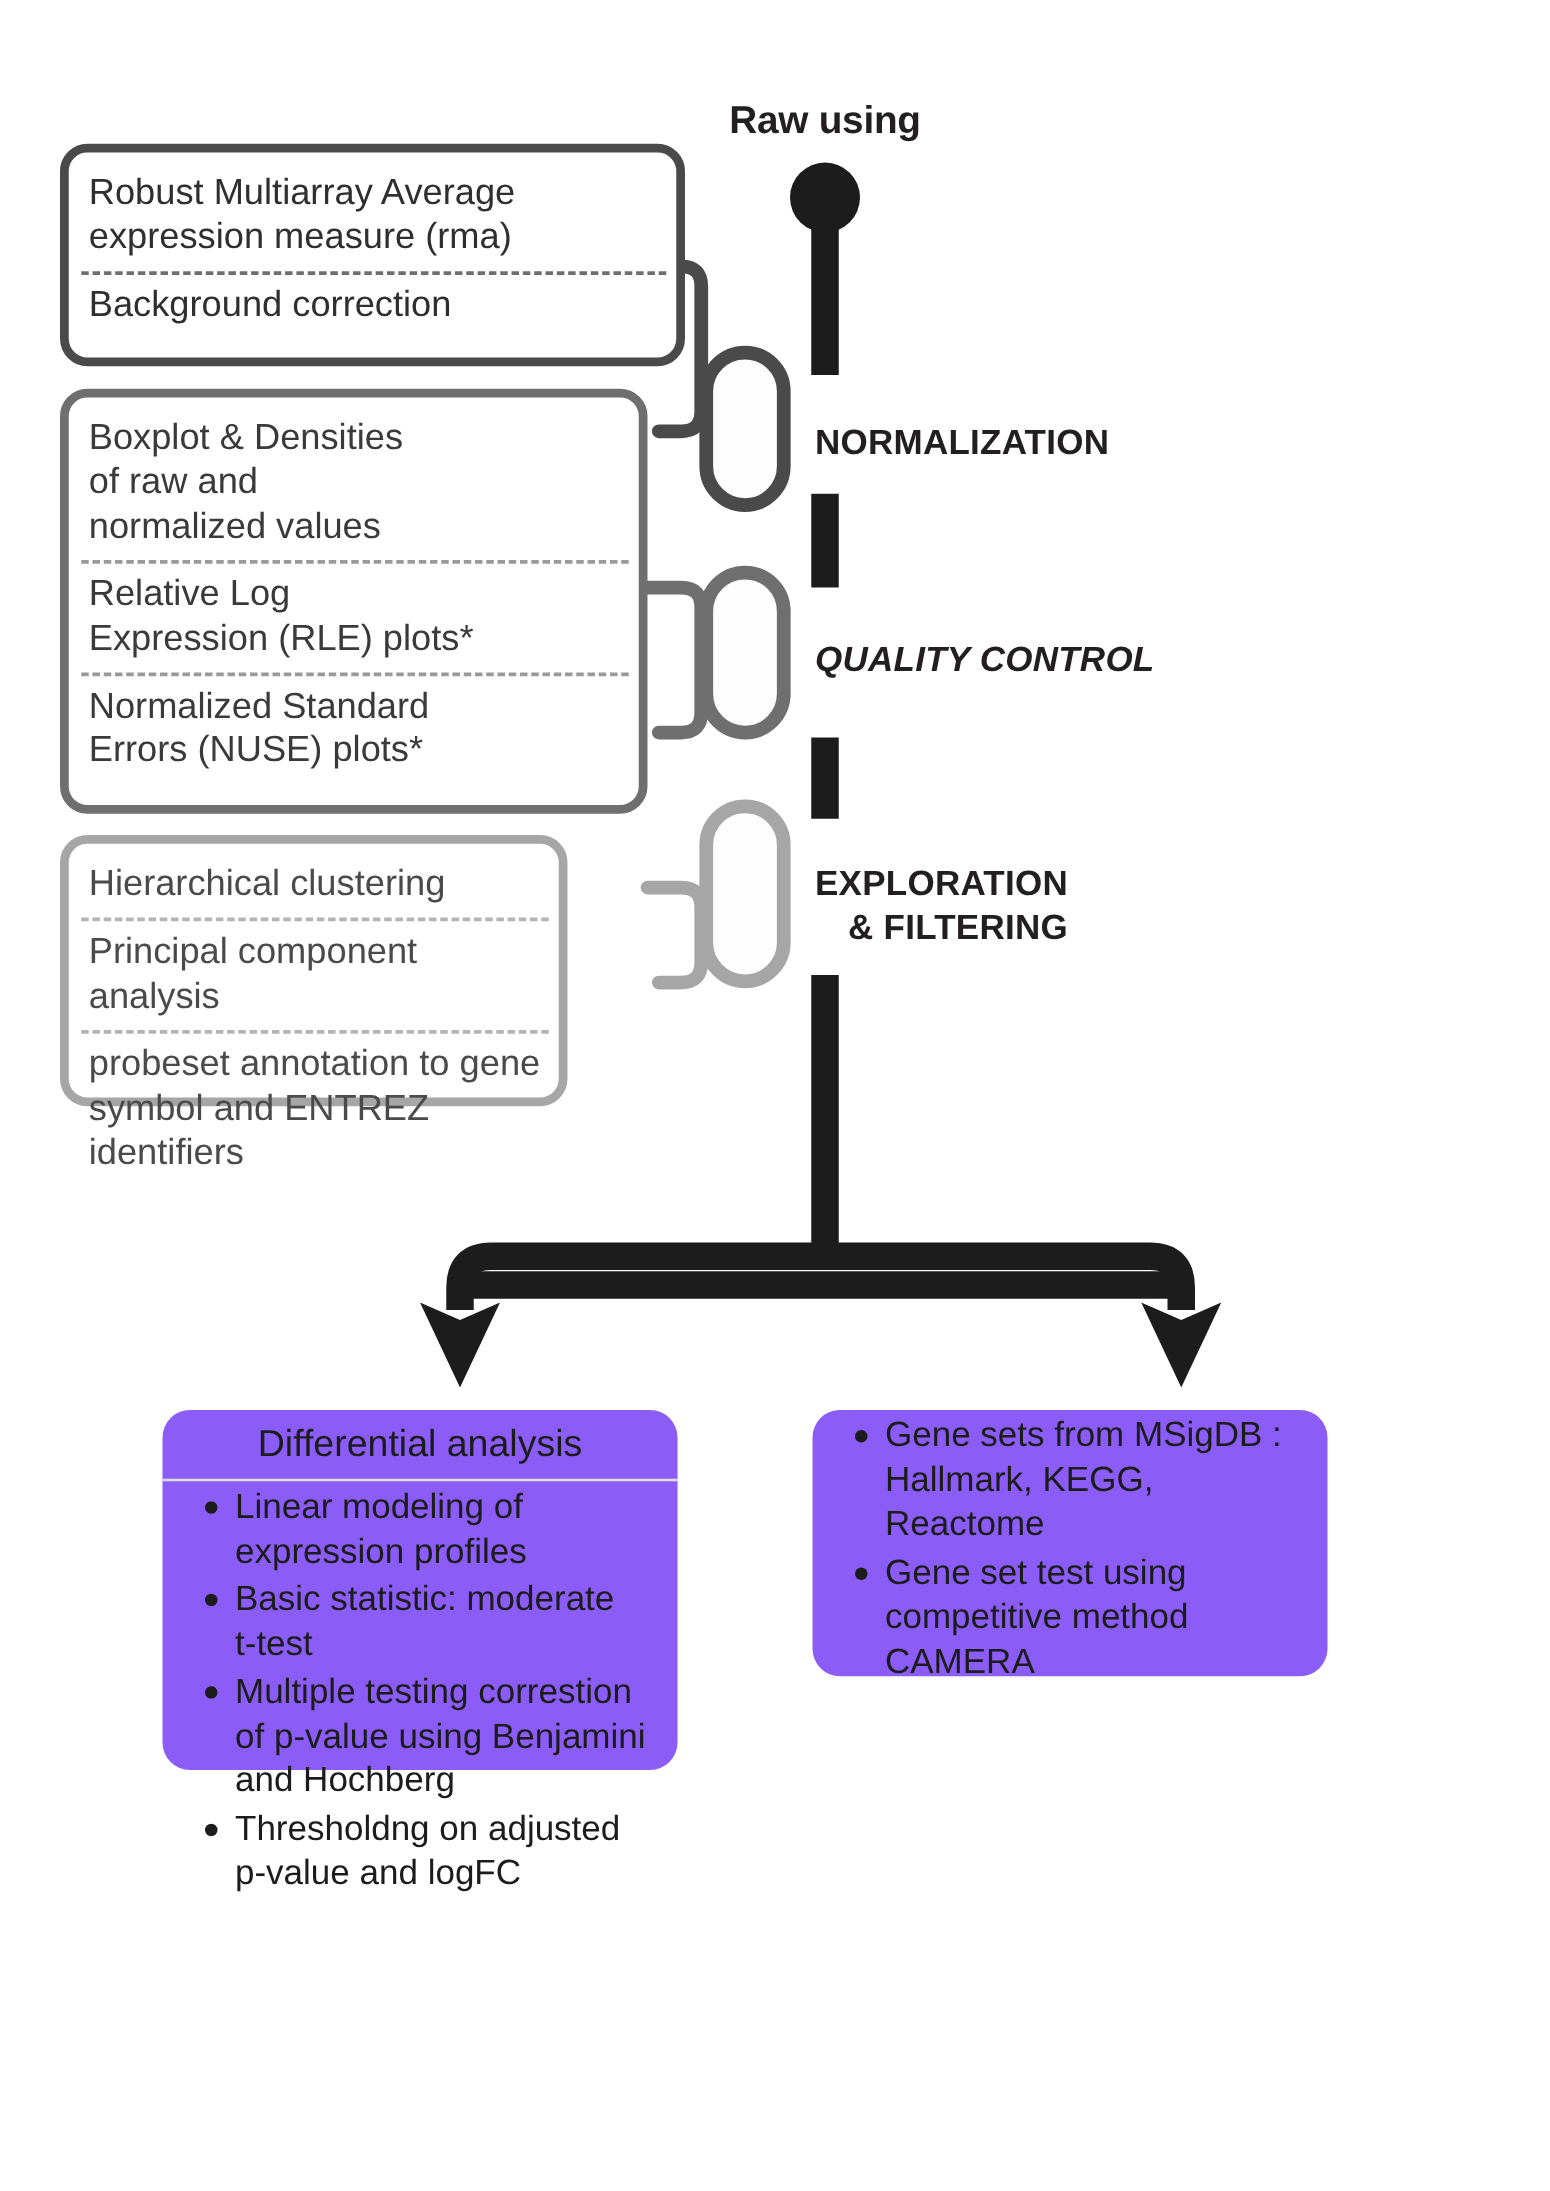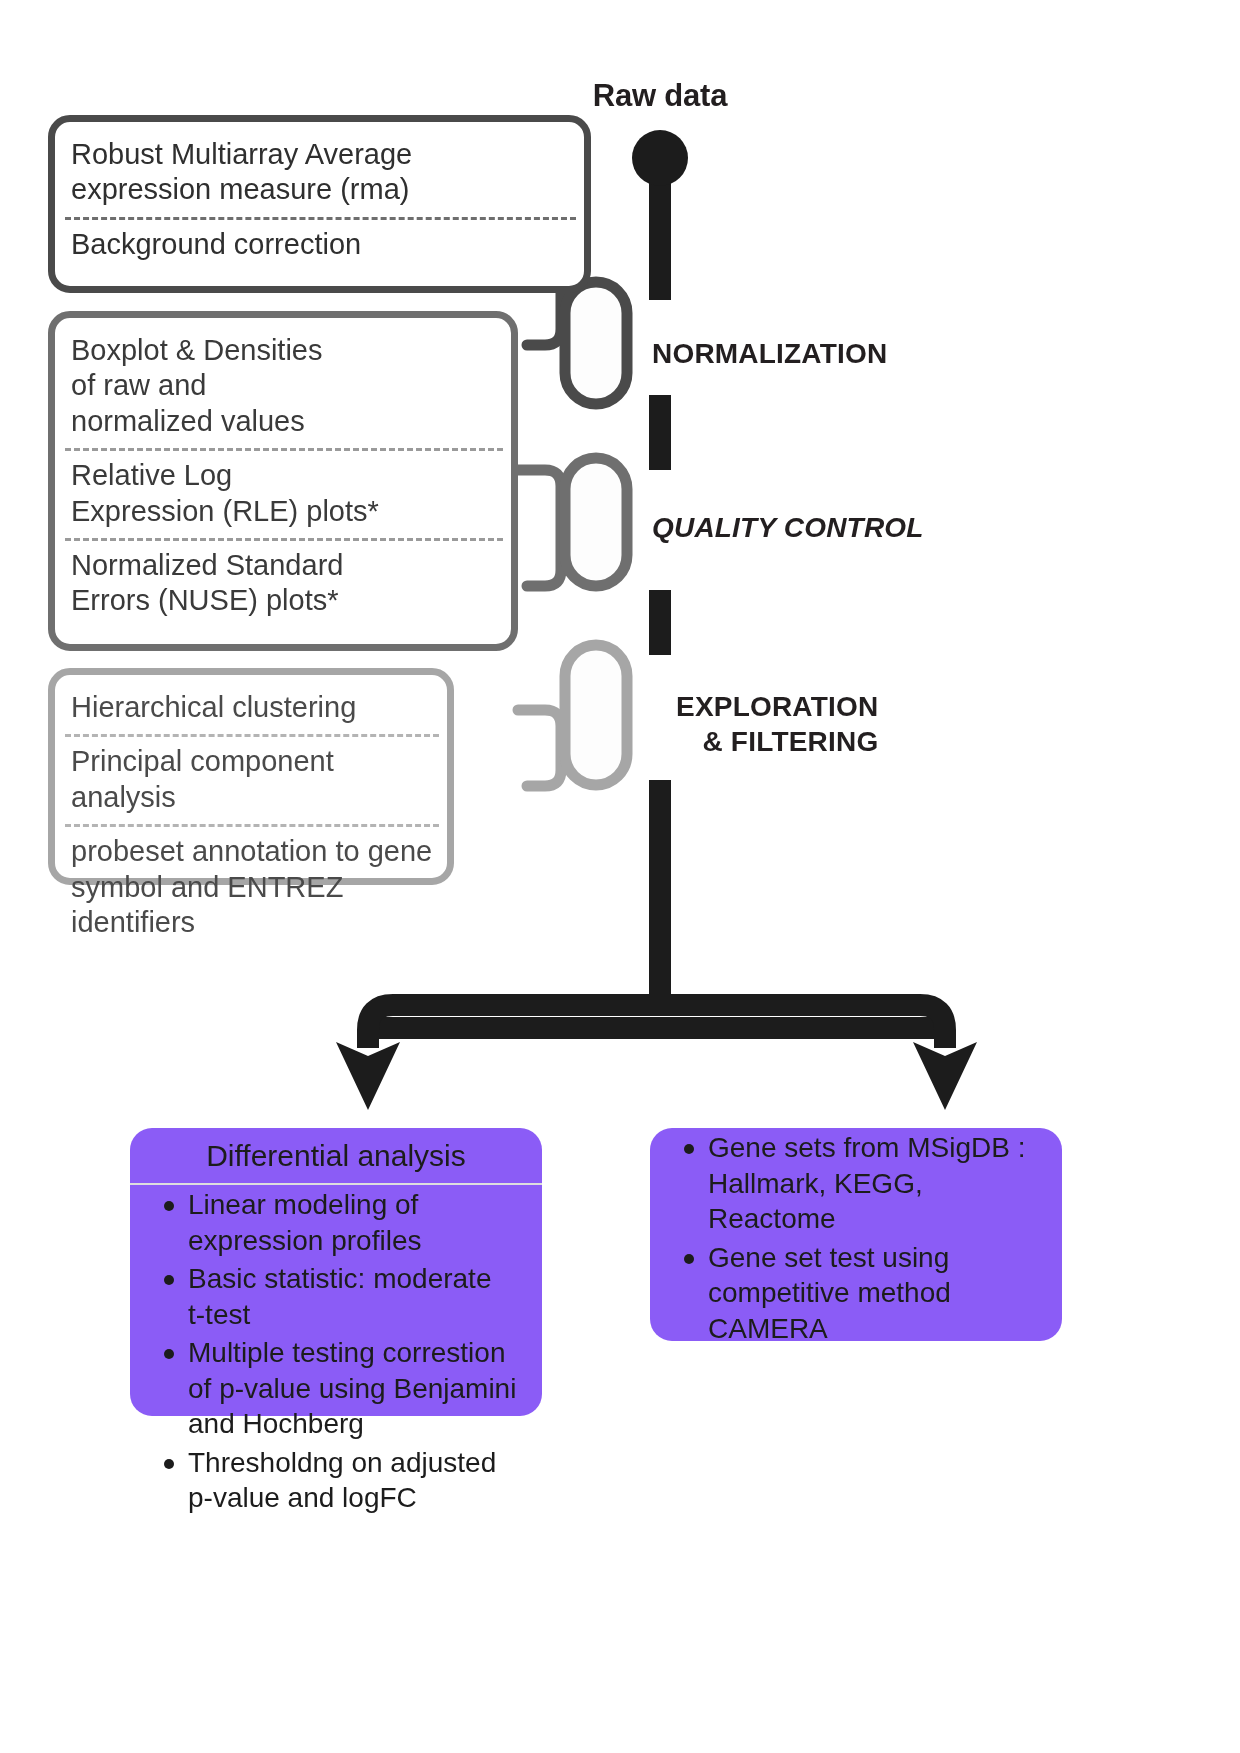--- a/index.html
+++ b/index.html
@@ -69,21 +69,21 @@
     padding: 7px 6px 9px 6px;
     white-space: pre-line;
   }
   .card .crow + .crow {
     border-top: 3px dashed #8d8d8d;
   }
 
   #card-norm {
     left: 48px;
     top: 115px;
-    width: 543px;
+    width: 500px;
     height: 178px;
     border: 7px solid #4a4a4a;
   }
   #card-norm .crow { color: #2f2f2f; }
   #card-norm .crow + .crow { border-top-color: #6e6e6e; }
 
   #card-qc {
     left: 48px;
     top: 311px;
     width: 470px;
@@ -109,21 +109,21 @@
     font-size: 28px;
     font-weight: bold;
     letter-spacing: 0.2px;
     color: #231f20;
     line-height: 1.24;
     white-space: pre-line;
     text-align: right;
   }
   #lbl-normalization { left: 652px; top: 337px; }
   #lbl-quality       { left: 652px; top: 511px; font-style: italic; }
-  #lbl-exploration   { left: 652px; top: 690px; margin-left: 24px; }
+  #lbl-exploration   { left: 652px; top: 690px; }
 
   
   .panel {
     position: absolute;
     box-sizing: border-box;
     background: #8b5cf6;
     border-radius: 22px;
     color: #1c1c1c;
   }
   .panel-title {
@@ -196,21 +196,21 @@
 
     <path d="M 368 1028 L 940 1028" fill="none" stroke="#1c1c1c" stroke-width="22" stroke-linecap="butt"></path>
     <path d="M 660 1005 L 393 1005 Q 368 1005 368 1030 L 368 1048" fill="none" stroke="#1c1c1c" stroke-width="22"></path>
     <path d="M 660 1005 L 920 1005 Q 945 1005 945 1030 L 945 1048" fill="none" stroke="#1c1c1c" stroke-width="22"></path>
 
     <polygon points="368,1110 336,1042 368,1056 400,1042" fill="#1c1c1c"></polygon>
 
     <polygon points="945,1110 913,1042 945,1056 977,1042" fill="#1c1c1c"></polygon>
   </svg>
 
-  <div class="raw-title">Raw data</div>
+  <div class="raw-title">Raw using</div>
 
   <div class="card" id="card-norm">
     <div class="rowset">
       <div class="crow">Robust Multiarray Average
 expression measure (rma)</div>
       <div class="crow">Background correction</div>
     </div>
   </div>
 
   <div class="card" id="card-qc">

